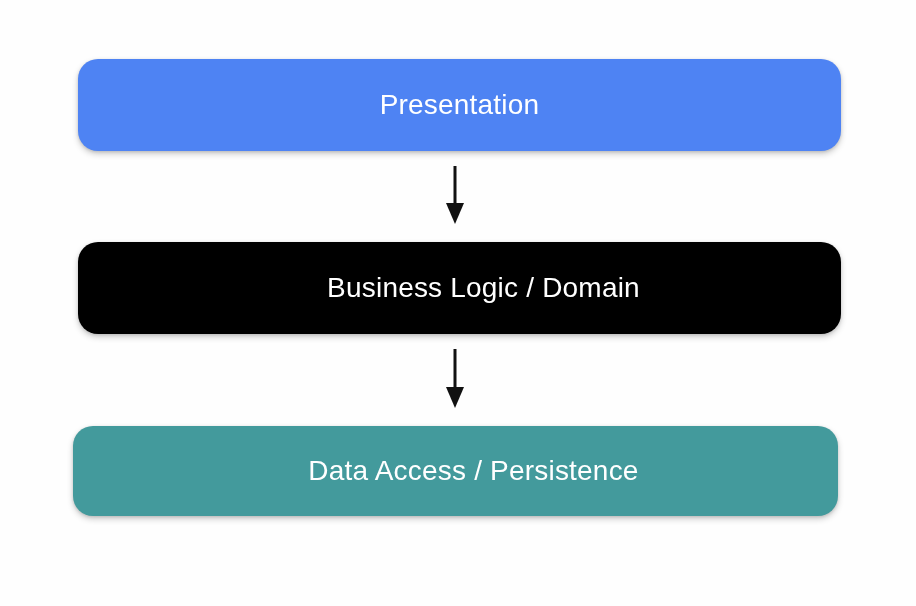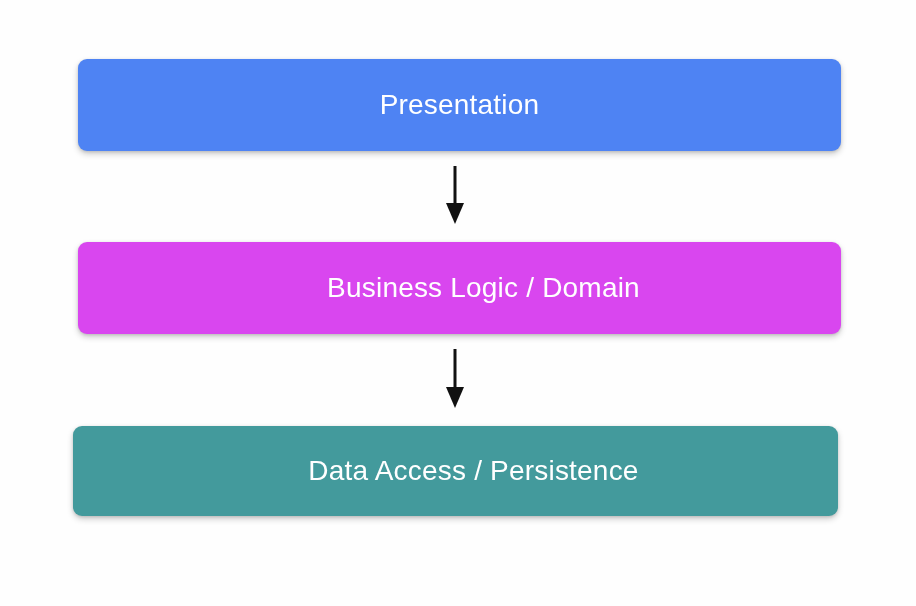--- a/index.html
+++ b/index.html
@@ -13,21 +13,21 @@
     font-family: "Liberation Sans", sans-serif;
     overflow: hidden;
   }
   #diagram {
     position: relative;
     width: 916px;
     height: 606px;
   }
   .layer-box {
     position: absolute;
-    border-radius: 9px;
+    border-radius: 20px;
     box-shadow: 0 3px 6px rgba(0,0,0,0.20), 0 1px 3px rgba(0,0,0,0.12);
     display: flex;
     align-items: center;
     justify-content: center;
     box-sizing: border-box;
   }
   .layer-label {
     color: #ffffff;
     font-size: 28px;
     font-weight: 400;
@@ -41,21 +41,21 @@
     top: 59px;
     width: 763px;
     height: 92px;
     background: #4e83f3;
   }
   .layer-business {
     left: 78px;
     top: 242px;
     width: 763px;
     height: 92px;
-    background: #d946ef;
+    background: #000000;
     padding-left: 48px;
   }
   .layer-data {
     left: 73px;
     top: 426px;
     width: 765px;
     height: 90px;
     background: #439a9c;
     padding-left: 36px;
   }

